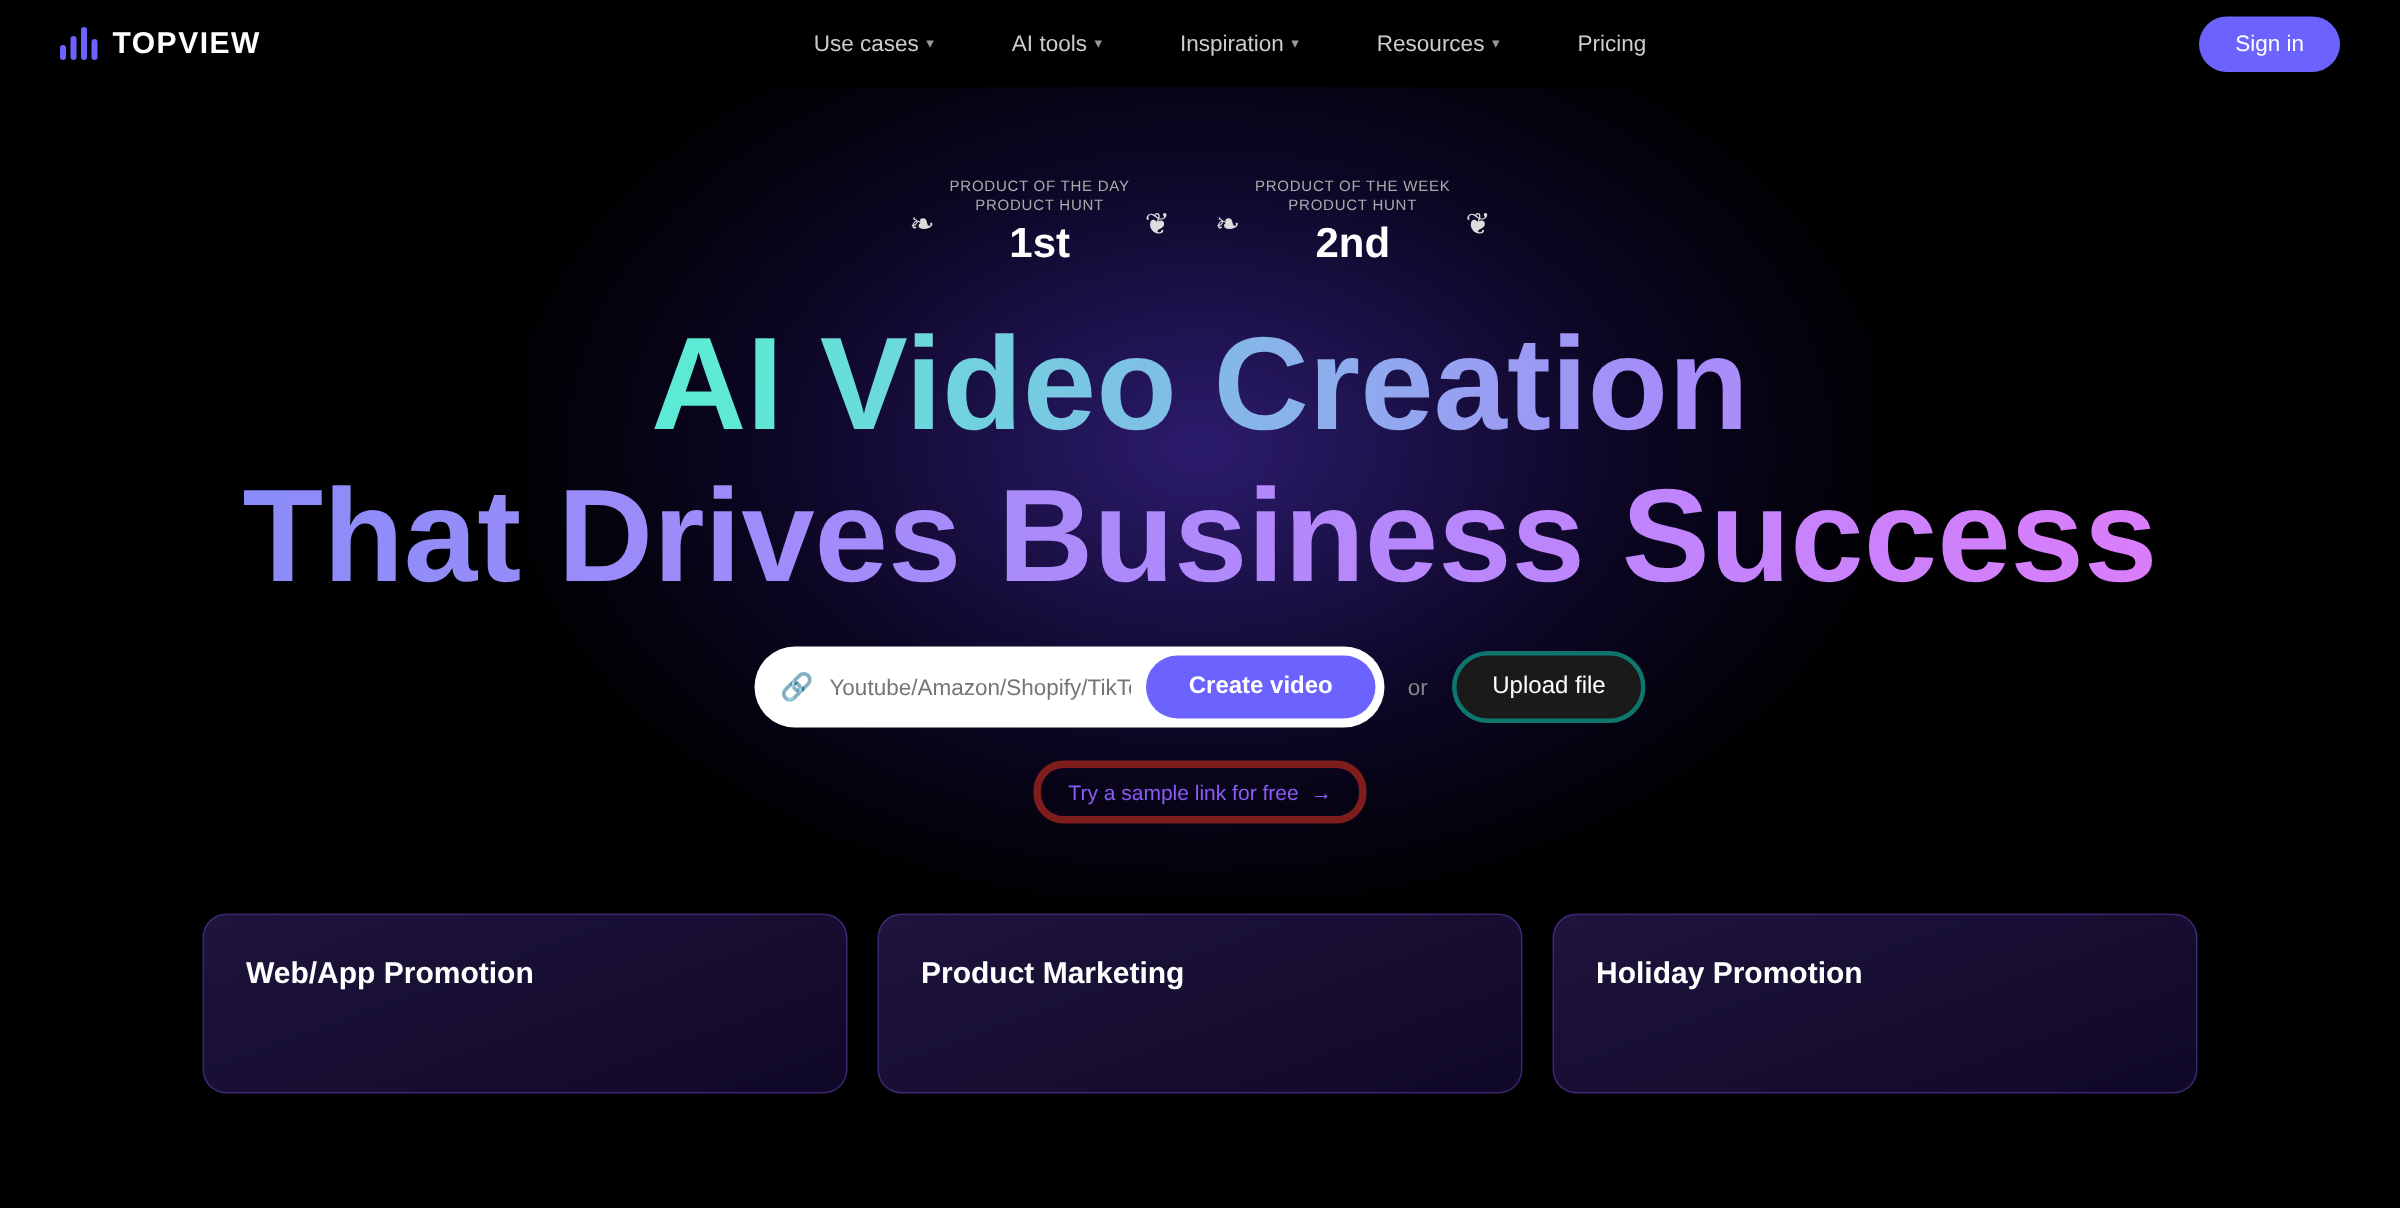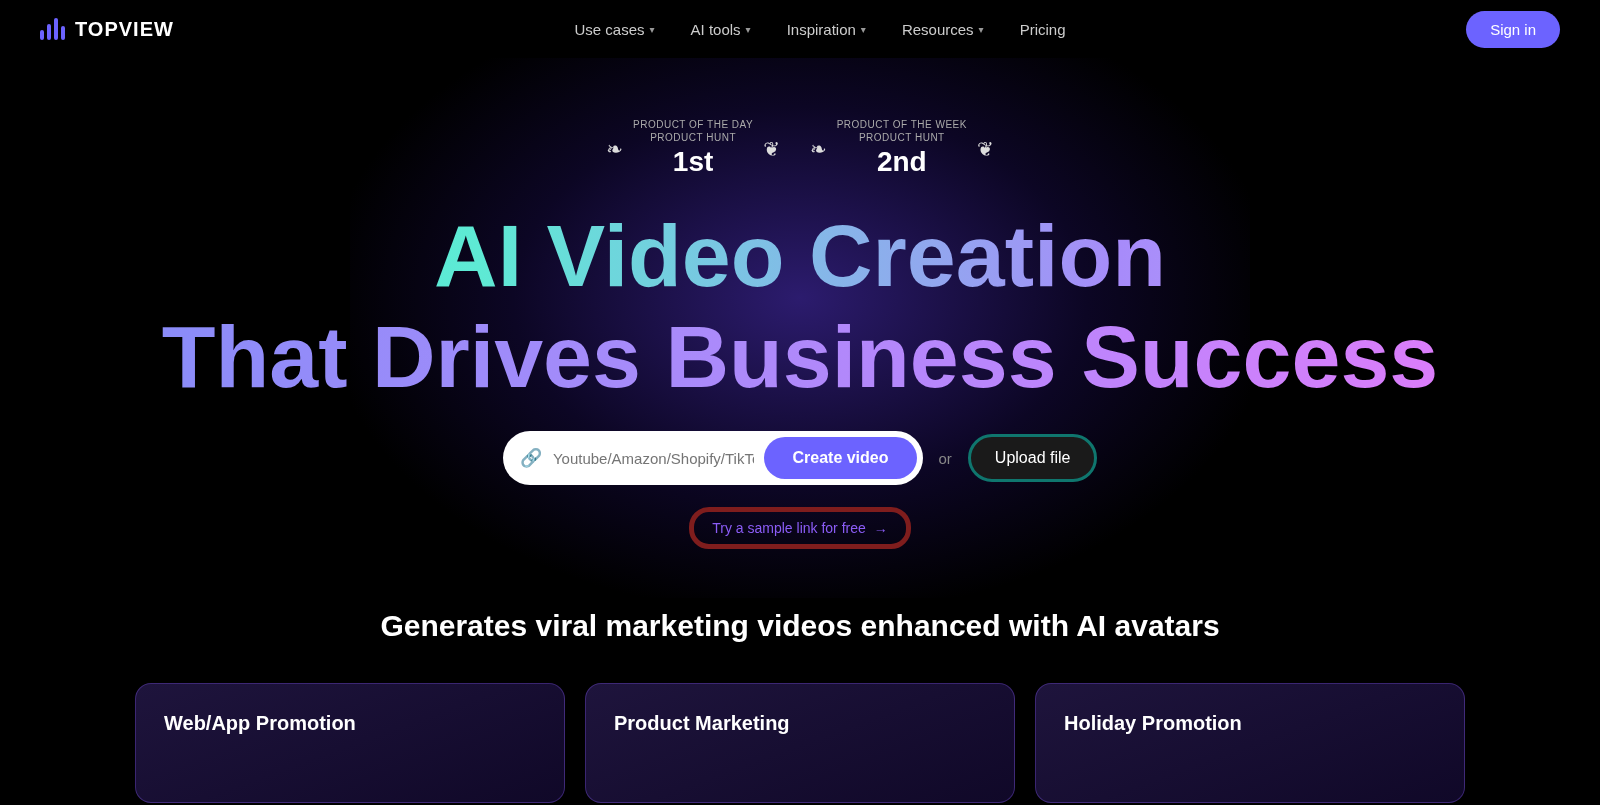--- a/index.html
+++ b/index.html
@@ -44,21 +44,21 @@
 
     .logo-bar {
       width: 4px;
       background: #6c63ff;
       border-radius: 2px;
     }
 
     .nav-center {
       display: flex;
       align-items: center;
-      gap: 36px;
+      gap: 52px;
     }
 
     .nav-item {
       display: flex;
       align-items: center;
       gap: 5px;
       font-size: 15px;
       color: #ccc;
       cursor: pointer;
       padding: 4px 0;
@@ -381,21 +381,20 @@
     <button class="upload-file-btn">Upload file</button>
   </div>
 
   
   <div class="sample-link">
     <span>Try a sample link for free</span>
     <span>→</span>
   </div>
 
   
-  <h2 class="generates-title">Generates viral marketing videos enhanced with AI avatars</h2>
 
   
   <div class="cards-row">
     <div class="card">
       <div class="card-title">Web/App Promotion</div>
 
     </div>
     <div class="card">
       <div class="card-title">Product Marketing</div>
 

